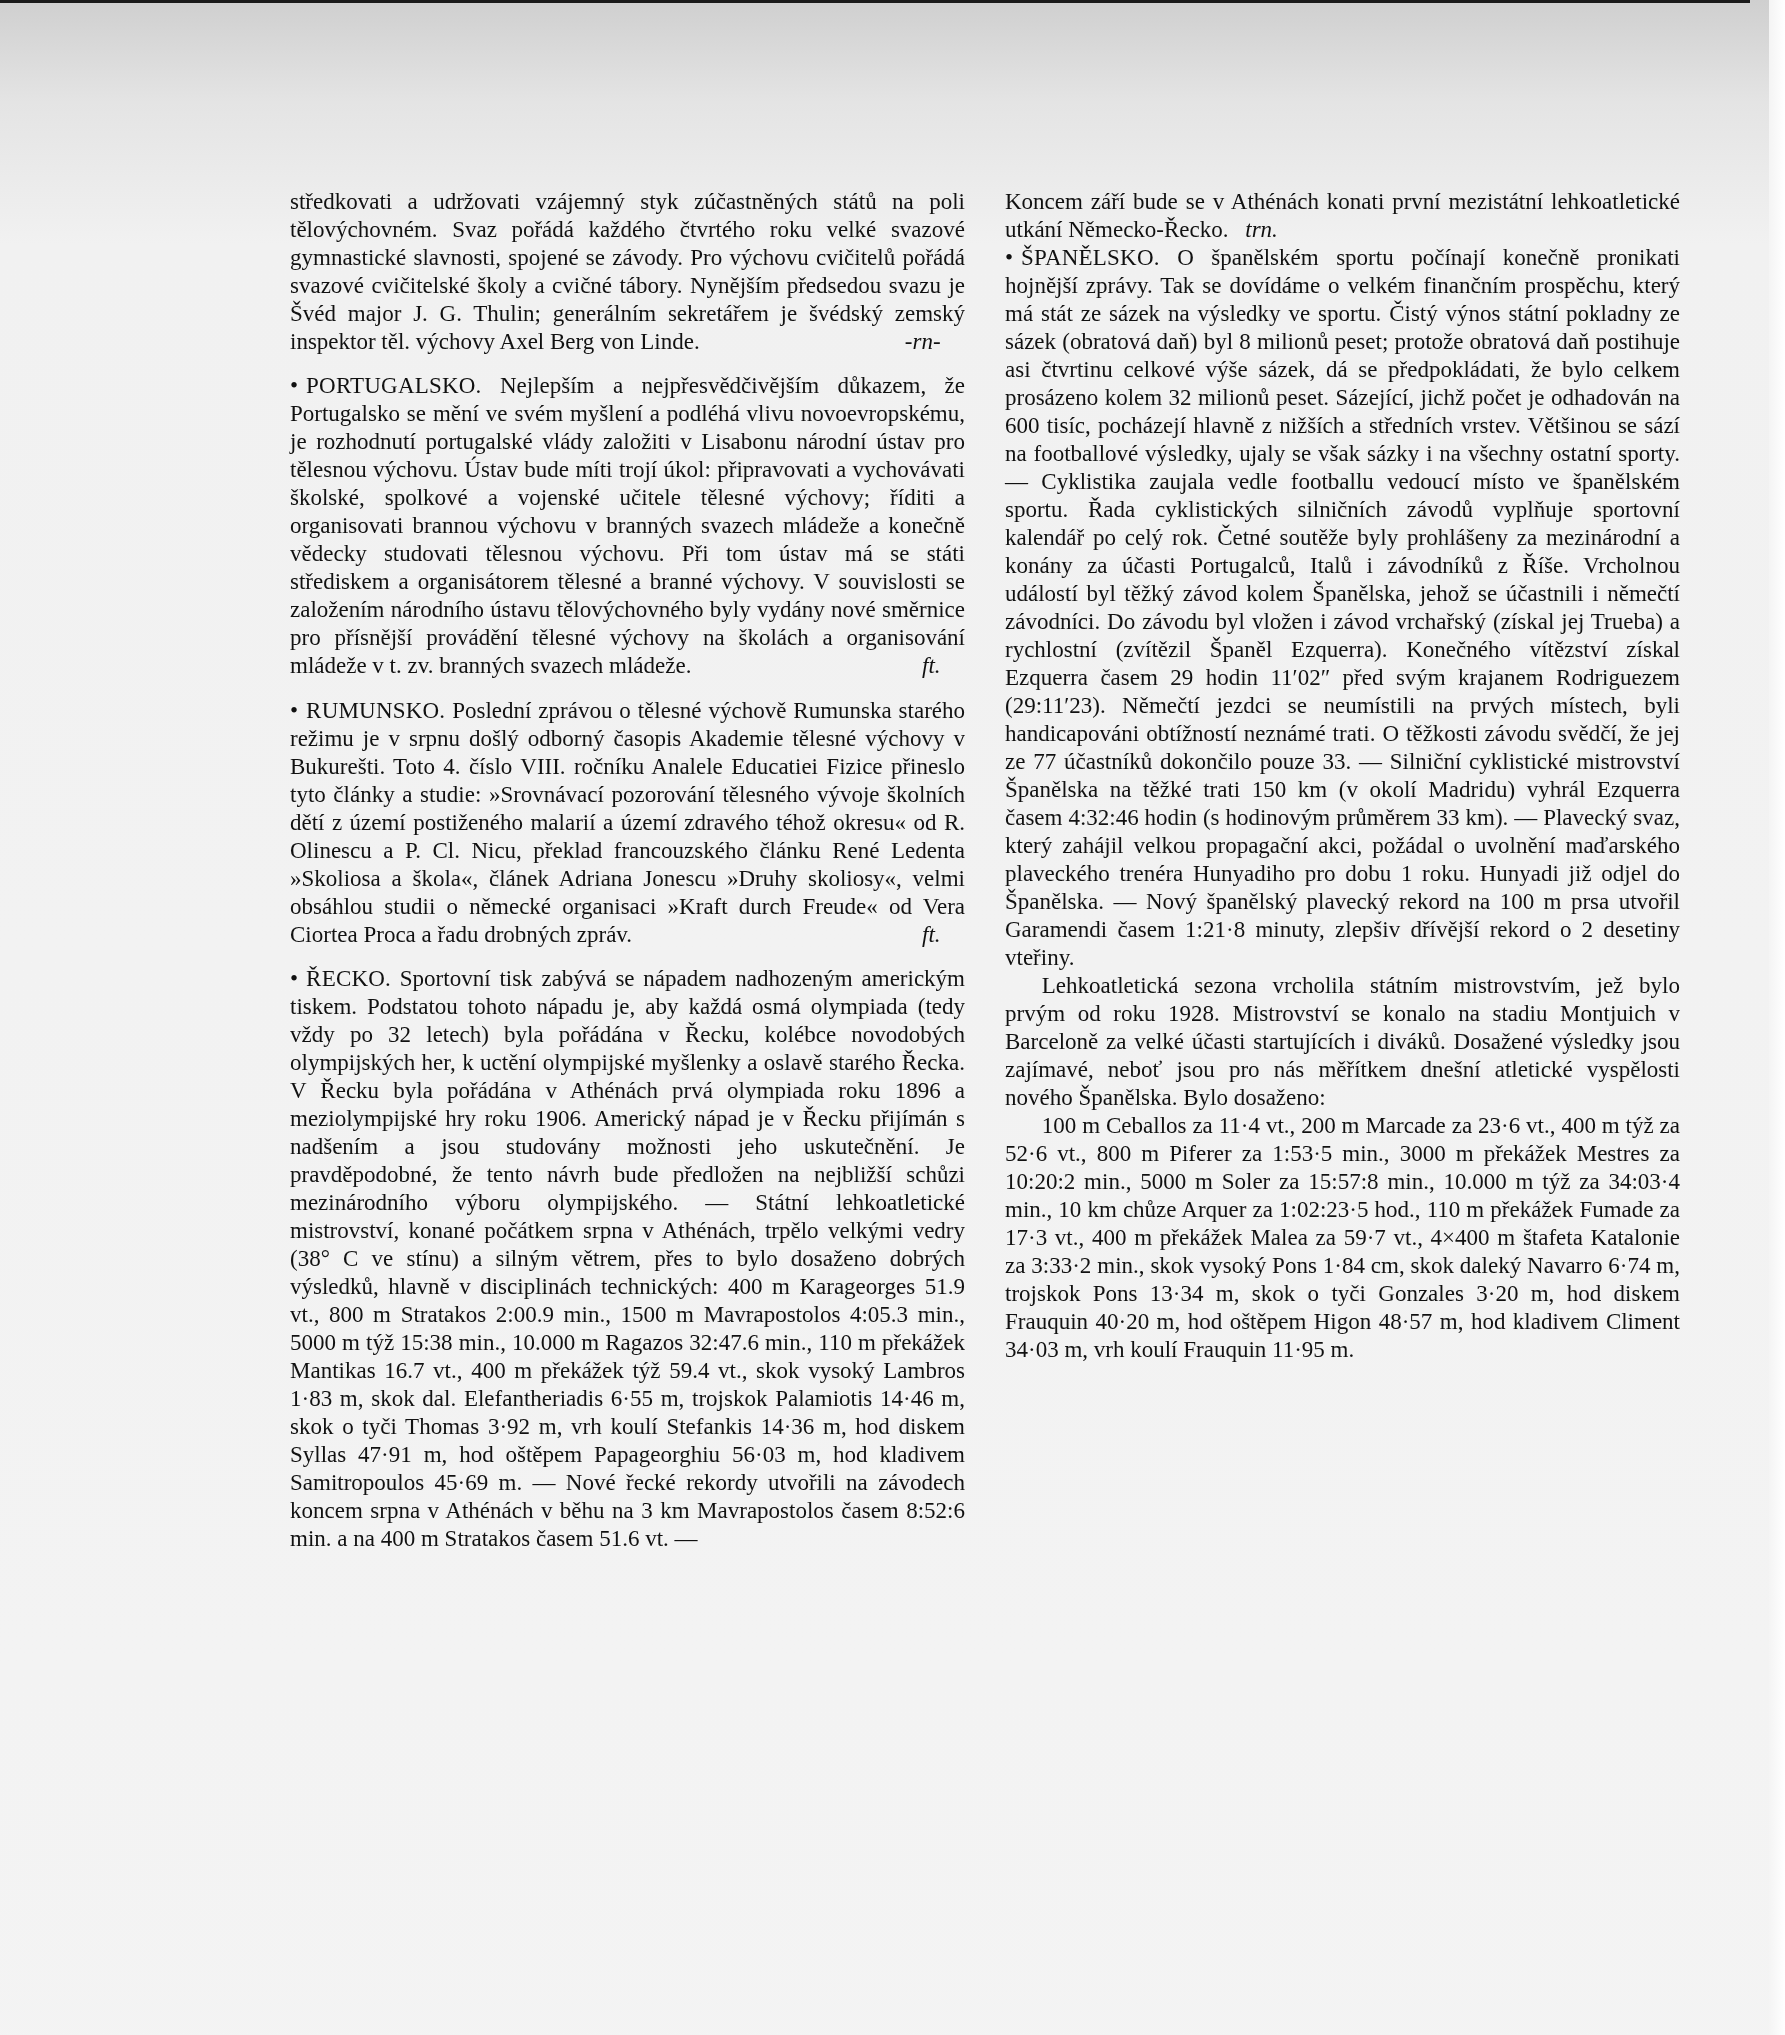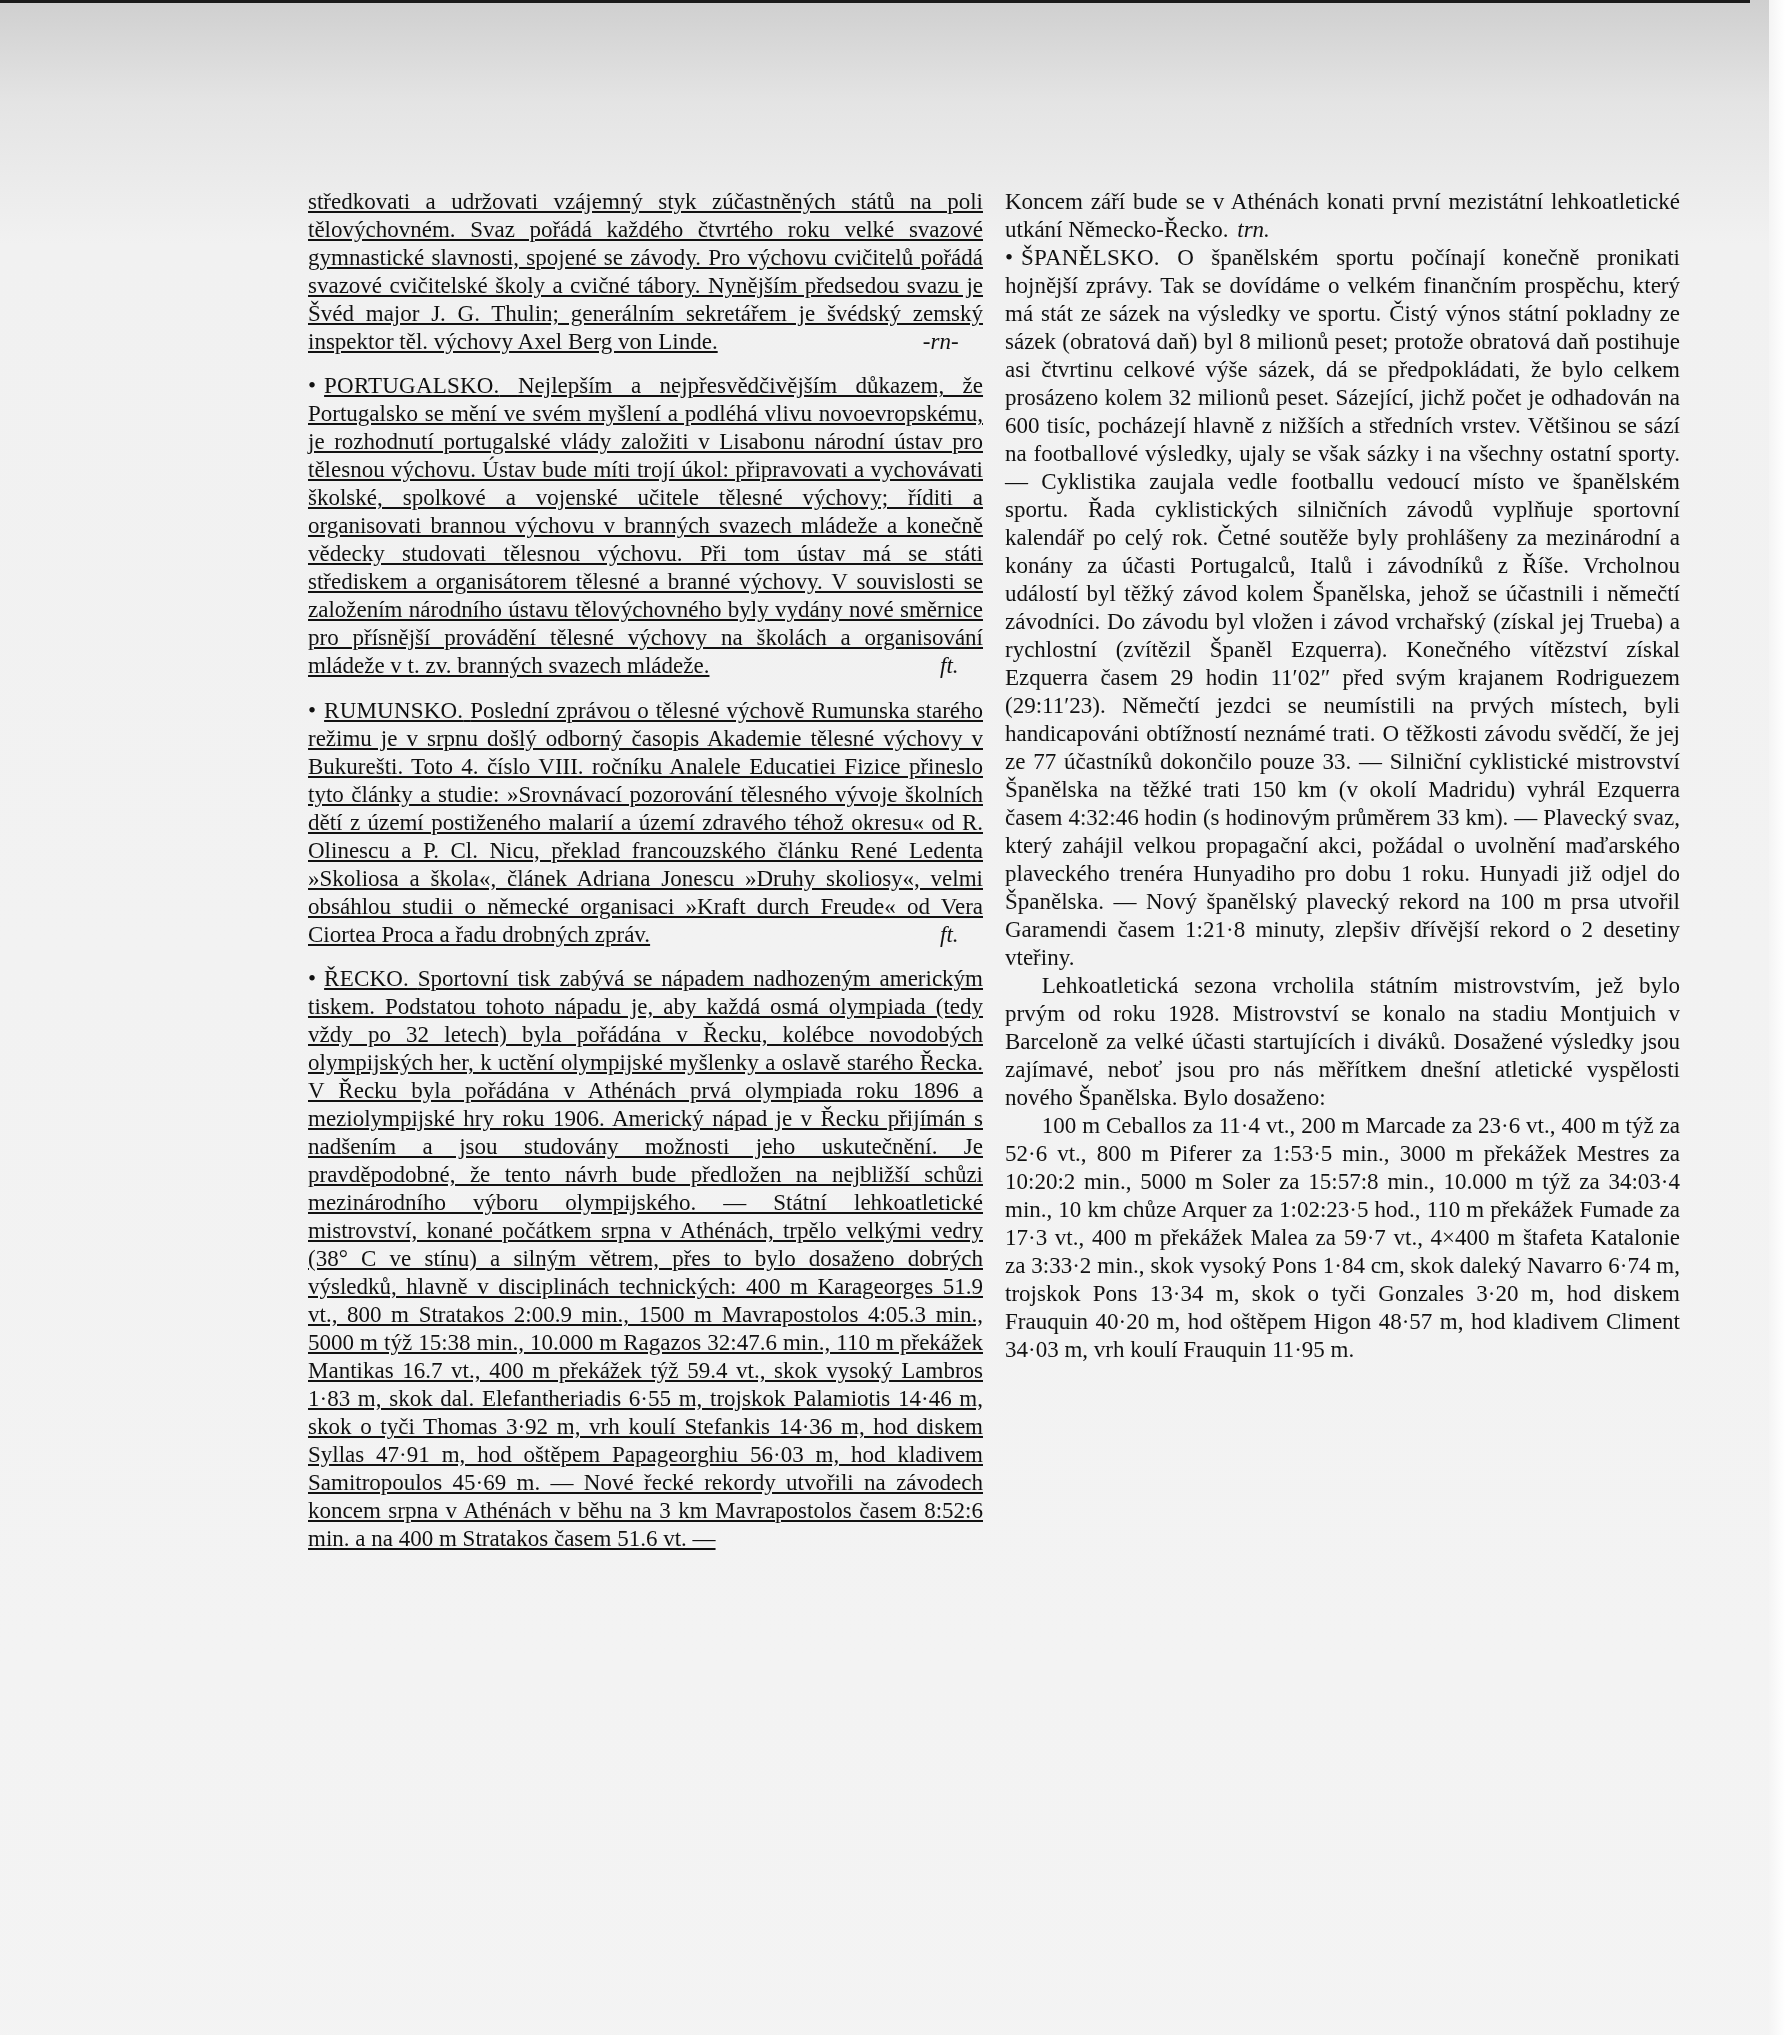--- a/index.html
+++ b/index.html
@@ -9,21 +9,21 @@
     font-family: "Liberation Serif", "DejaVu Serif", serif;
     color: #111;
   }
   .top-edge { position: absolute; left: 0; top: 0; width: 1750px; height: 3.3px; background: #1a1a1a; }
   .right-edge { position: absolute; right: 0; top: 0; width: 16.3px; height: 100%; background: linear-gradient(to right, #f4f4f4, #ffffff); }
   .column {
     position: absolute; top: 188px; width: 675px;
     font-size: 23px; line-height: 28px;
     text-align: justify; hyphens: manual;
   }
-  .col-left { left: 308px; text-decoration: underline; }
+  .col-left { left: 290px; }
   .col-right { left: 1005px; }
   .para { margin: 0; }
   .para + .para.gap { margin-top: 16.3px; }
   .para.indent { text-indent: 1.6em; }
   .country { letter-spacing: 0.2px; margin-top: 9px; }
   .bullet { display: inline-block; width: 0.7em; }
   .sig { float: right; font-style: italic; margin-right: 24.4px; }
 </style>
 </head>
 <body>
@@ -48,21 +48,21 @@
   </p>
   <p class="para gap">
     <span class="bullet">•</span><span class="country">ŘECKO.</span>
     <span>Sportovní tisk zabývá se nápadem nadhozeným americkým tiskem. Podstatou tohoto nápadu je, aby každá osmá olympiada (tedy vždy po 32 letech) byla pořádána v Řecku, kolébce novodobých olympijských her, k uctění olympijské myšlenky a oslavě starého Řecka. V Řecku byla pořádána v Athénách prvá olympiada roku 1896 a meziolympijské hry roku 1906. Americký nápad je v Řecku přijímán s nadšením a jsou studovány možnosti jeho uskutečnění. Je pravděpodobné, že tento návrh bude předložen na nejbližší schůzi mezinárodního výboru olympijského. — Státní lehkoatletické mistrovství, konané počátkem srpna v Athénách, trpělo velkými vedry (38° C ve stínu) a silným větrem, přes to bylo dosaženo dobrých výsledků, hlavně v disciplinách technických: 400 m Karageorges 51.9 vt., 800 m Stratakos 2:00.9 min., 1500 m Mavrapostolos 4:05.3 min., 5000 m týž 15:38 min., 10.000 m Ragazos 32:47.6 min., 110 m překážek Mantikas 16.7 vt., 400 m překážek týž 59.4 vt., skok vysoký Lambros 1·83 m, skok dal. Elefantheriadis 6·55 m, trojskok Palamiotis 14·46 m, skok o tyči Thomas 3·92 m, vrh koulí Stefankis 14·36 m, hod diskem Syllas 47·91 m, hod oštěpem Papageorghiu 56·03 m, hod kladivem Samitropoulos 45·69 m. — Nové řecké rekordy utvořili na závodech koncem srpna v Athénách v běhu na 3 km Mavrapostolos časem 8:52:6 min. a na 400 m Stratakos časem 51.6 vt. —</span>
   </p>
 </div>
 
 <div class="column col-right">
   <p class="para">
     <span>Koncem září bude se v Athénách konati první mezistátní lehkoatletické utkání Německo-Řecko.</span>
-    <span class="sig" style="float:none;margin-left:3px">trn.</span>
+    <span class="sig" style="float:none;margin-left:11px">trn.</span>
   </p>
   <p class="para">
     <span class="bullet">•</span><span class="country">ŠPANĚLSKO.</span>
     <span>O španělském sportu počínají konečně pronikati hojnější zprávy. Tak se dovídáme o velkém finančním prospěchu, který má stát ze sázek na výsledky ve sportu. Čistý výnos státní pokladny ze sázek (obratová daň) byl 8 milionů peset; protože obratová daň postihuje asi čtvrtinu celkové výše sázek, dá se předpokládati, že bylo celkem prosázeno kolem 32 milionů peset. Sázející, jichž počet je odhadován na 600 tisíc, pocházejí hlavně z nižších a středních vrstev. Většinou se sází na footballové výsledky, ujaly se však sázky i na všechny ostatní sporty. — Cyklistika zaujala vedle footballu vedoucí místo ve španělském sportu. Řada cyklistických silničních závodů vyplňuje sportovní kalendář po celý rok. Četné soutěže byly prohlášeny za mezinárodní a konány za účasti Portugalců, Italů i závodníků z Říše. Vrcholnou událostí byl těžký závod kolem Španělska, jehož se účastnili i němečtí závodníci. Do závodu byl vložen i závod vrchařský (získal jej Trueba) a rychlostní (zvítězil Španěl Ezquerra). Konečného vítězství získal Ezquerra časem 29 hodin 11′02″ před svým krajanem Rodriguezem (29:11′23). Němečtí jezdci se neumístili na prvých místech, byli handicapováni obtížností neznámé trati. O těžkosti závodu svědčí, že jej ze 77 účastníků dokončilo pouze 33. — Silniční cyklistické mistrovství Španělska na těžké trati 150 km (v okolí Madridu) vyhrál Ezquerra časem 4:32:46 hodin (s hodinovým průměrem 33 km). — Plavecký svaz, který zahájil velkou propagační akci, požádal o uvolnění maďarského plaveckého trenéra Hunyadiho pro dobu 1 roku. Hunyadi již odjel do Španělska. — Nový španělský plavecký rekord na 100 m prsa utvořil Garamendi časem 1:21·8 minuty, zlepšiv dřívější rekord o 2 desetiny vteřiny.</span>
   </p>
   <p class="para indent">
     <span>Lehkoatletická sezona vrcholila státním mistrovstvím, jež bylo prvým od roku 1928. Mistrovství se konalo na stadiu Montjuich v Barceloně za velké účasti startujících i diváků. Dosažené výsledky jsou zajímavé, neboť jsou pro nás měřítkem dnešní atletické vyspělosti nového Španělska. Bylo dosaženo:</span>
   </p>
   <p class="para indent">
     <span>100 m Ceballos za 11·4 vt., 200 m Marcade za 23·6 vt., 400 m týž za 52·6 vt., 800 m Piferer za 1:53·5 min., 3000 m překážek Mestres za 10:20:2 min., 5000 m Soler za 15:57:8 min., 10.000 m týž za 34:03·4 min., 10 km chůze Arquer za 1:02:23·5 hod., 110 m překážek Fumade za 17·3 vt., 400 m překážek Malea za 59·7 vt., 4×400 m štafeta Katalonie za 3:33·2 min., skok vysoký Pons 1·84 cm, skok daleký Navarro 6·74 m, trojskok Pons 13·34 m, skok o tyči Gonzales 3·20 m, hod diskem Frauquin 40·20 m, hod oštěpem Higon 48·57 m, hod kladivem Climent 34·03 m, vrh koulí Frauquin 11·95 m.</span>

